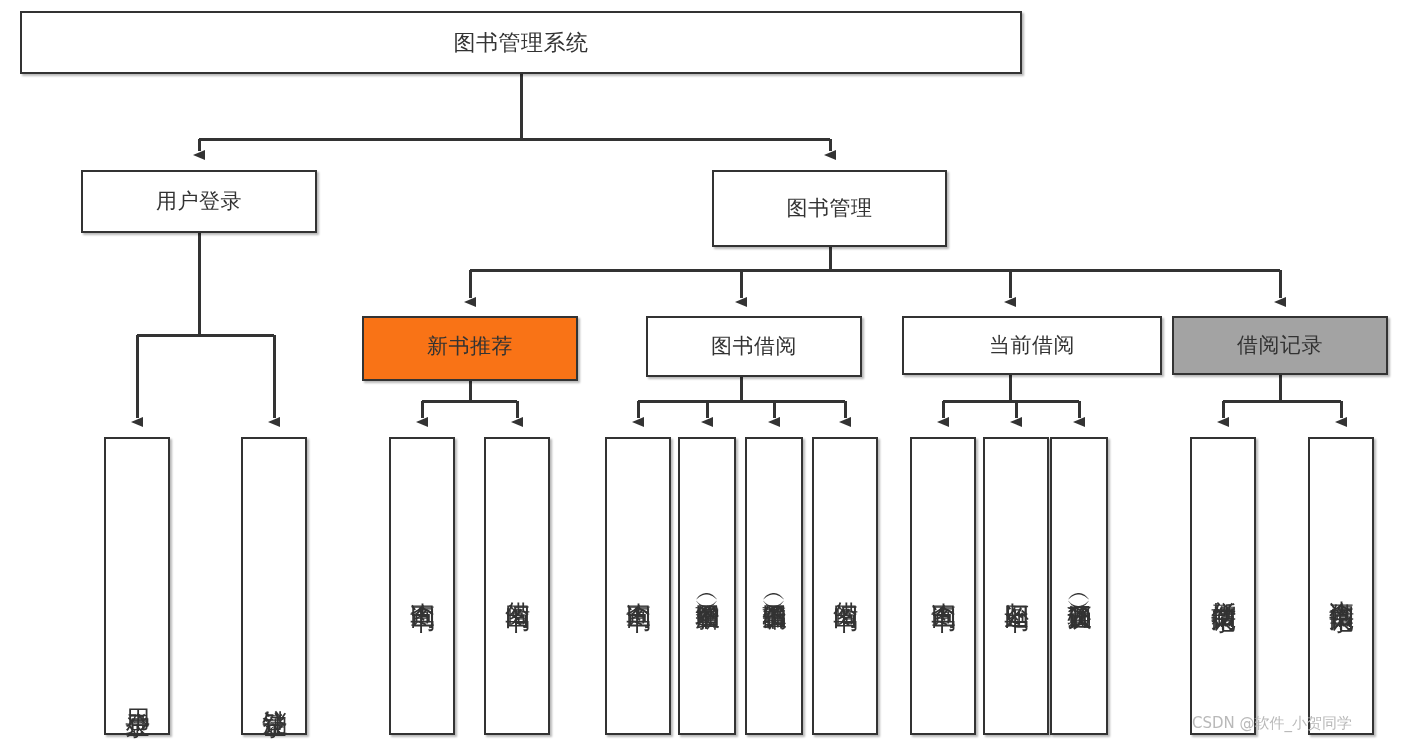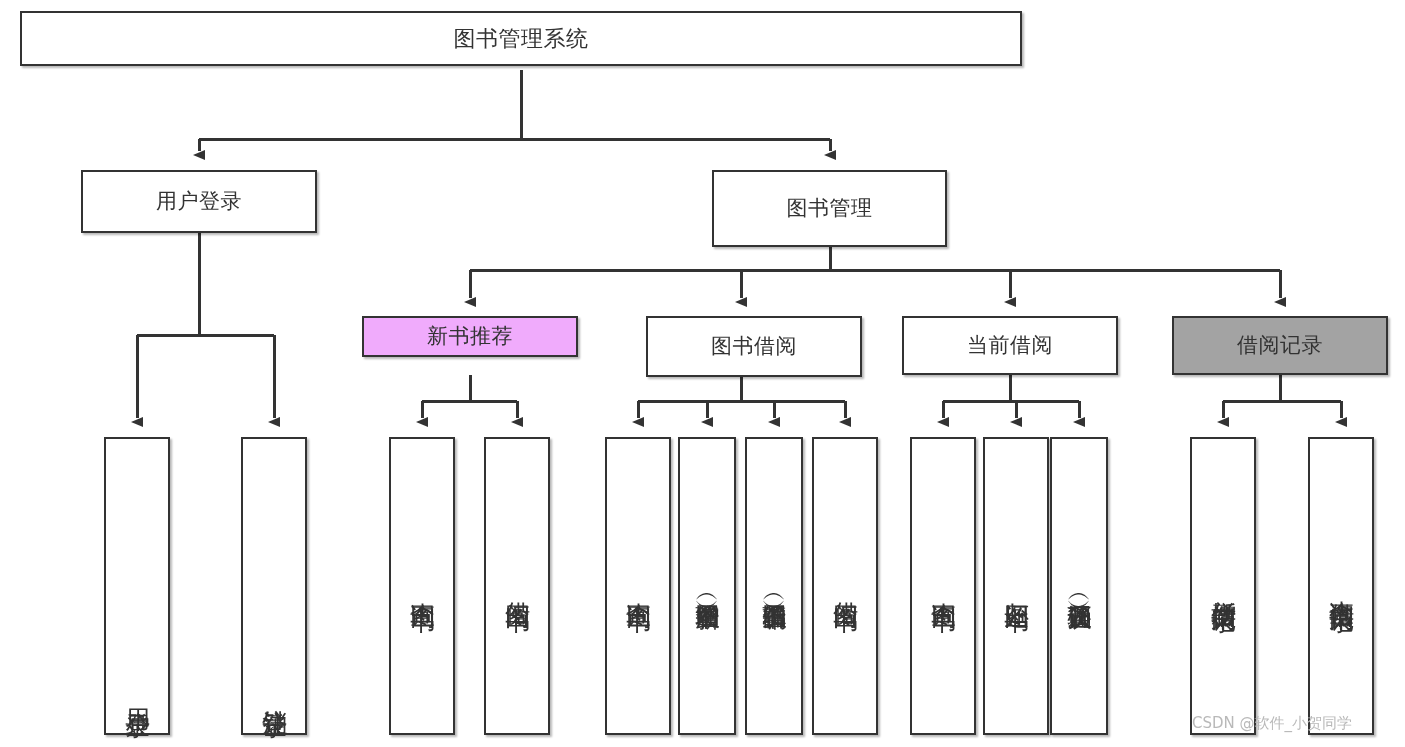--- a/index.html
+++ b/index.html
@@ -130,38 +130,38 @@
       <path d="M1016,401 L1016,418" marker-end="url(#arrow)"></path>
       <path d="M1079,401 L1079,418" marker-end="url(#arrow)"></path>
 
       <path d="M1280,375 L1280,401"></path>
       <path d="M1223,401 L1341,401"></path>
       <path d="M1223,401 L1223,418" marker-end="url(#arrow)"></path>
       <path d="M1341,401 L1341,418" marker-end="url(#arrow)"></path>
     </g>
   </svg>
 
-  <div class="node horiz root" style="left: 20px; top: 11px; width: 1002px; height: 55px; border-color: rgb(51, 51, 51); background: rgb(255, 255, 255); color: rgb(51, 51, 51);">
+  <div class="node horiz root" style="left: 20px; top: 11px; width: 1002px; height: 63px; border-color: rgb(51, 51, 51); background: rgb(255, 255, 255); color: rgb(51, 51, 51);">
     <span class="label">图书管理系统</span>
   </div>
 
   <div class="node horiz" style="left: 81px; top: 170px; width: 236px; height: 63px; border-color: rgb(51, 51, 51); background: rgb(255, 255, 255); color: rgb(51, 51, 51);">
     <span class="label">用户登录</span>
   </div>
   <div class="node horiz" style="left: 712px; top: 170px; width: 235px; height: 77px; border-color: rgb(51, 51, 51); background: rgb(255, 255, 255); color: rgb(51, 51, 51);">
     <span class="label">图书管理</span>
   </div>
 
-  <div class="node horiz" style="left: 362px; top: 316px; width: 216px; height: 41px; border-color: rgb(51, 51, 51); background: #f0abfc; color: rgb(51, 51, 51);">
+  <div class="node horiz" style="left: 362px; top: 316px; width: 216px; height: 65px; border-color: rgb(51, 51, 51); background: #f97316; color: rgb(51, 51, 51); font-family: Liberation Mono, monospace;">
     <span class="label">新书推荐</span>
   </div>
   <div class="node horiz" style="left: 633px; top: 316px; width: 216px; height: 61px; border-color: rgb(51, 51, 51); background: rgb(255, 255, 255); color: rgb(51, 51, 51); margin-left: 13px;">
     <span class="label">图书借阅</span>
   </div>
-  <div class="node horiz" style="left: 902px; top: 316px; width: 216px; height: 59px; border-color: rgb(51, 51, 51); background: rgb(255, 255, 255); color: rgb(51, 51, 51);">
+  <div class="node horiz" style="left: 902px; top: 316px; width: 260px; height: 59px; border-color: rgb(51, 51, 51); background: rgb(255, 255, 255); color: rgb(51, 51, 51);">
     <span class="label">当前借阅</span>
   </div>
   <div class="node horiz" style="left: 1172px; top: 316px; width: 216px; height: 59px; border-color: rgb(51, 51, 51); background: #a3a3a3; color: rgb(51, 51, 51);">
     <span class="label">借阅记录</span>
   </div>
 
   <div class="node vert bottomed" style="left: 104px; top: 437px; width: 66px; height: 298px; border-color: rgb(51, 51, 51); background: rgb(255, 255, 255); color: rgb(51, 51, 51);">
     <span class="label">用户登录</span>
   </div>
   <div class="node vert bottomed" style="left: 241px; top: 437px; width: 66px; height: 298px; border-color: rgb(51, 51, 51); background: rgb(255, 255, 255); color: rgb(51, 51, 51);">

